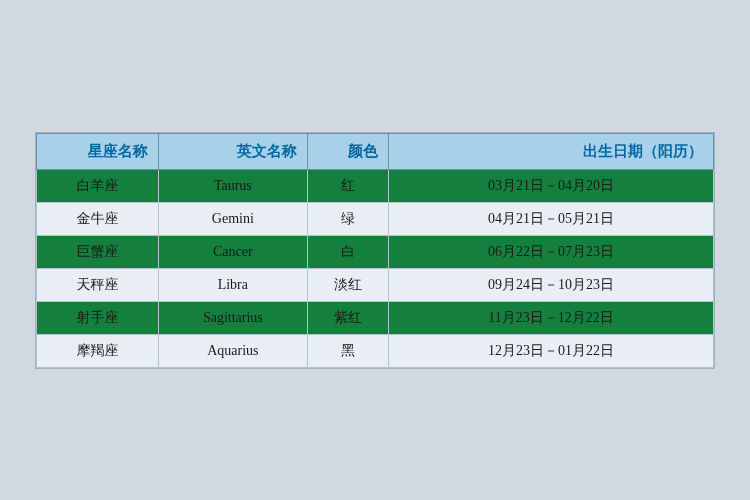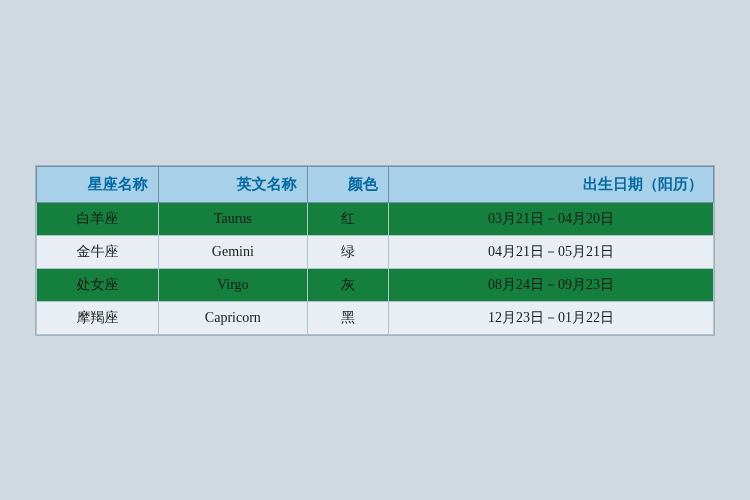--- a/index.html
+++ b/index.html
@@ -83,26 +83,38 @@
           <td>红</td>
           <td>03月21日－04月20日</td>
         </tr>
         <tr>
           <td>金牛座</td>
           <td>Gemini</td>
           <td>绿</td>
           <td>04月21日－05月21日</td>
         </tr>
         <tr>
-          <td>处女座</td>
-          <td>Virgo</td>
-          <td>灰</td>
-          <td>08月24日－09月23日</td>
+          <td>巨蟹座</td>
+          <td>Cancer</td>
+          <td>白</td>
+          <td>06月22日－07月23日</td>
+        </tr>
+        <tr>
+          <td>天秤座</td>
+          <td>Libra</td>
+          <td>淡红</td>
+          <td>09月24日－10月23日</td>
+        </tr>
+        <tr>
+          <td>射手座</td>
+          <td>Sagittarius</td>
+          <td>紫红</td>
+          <td>11月23日－12月22日</td>
         </tr>
         <tr>
           <td>摩羯座</td>
-          <td>Capricorn</td>
+          <td>Aquarius</td>
           <td>黑</td>
           <td>12月23日－01月22日</td>
         </tr>
       </tbody>
   </table>
 </div>
 
 </body></html>

